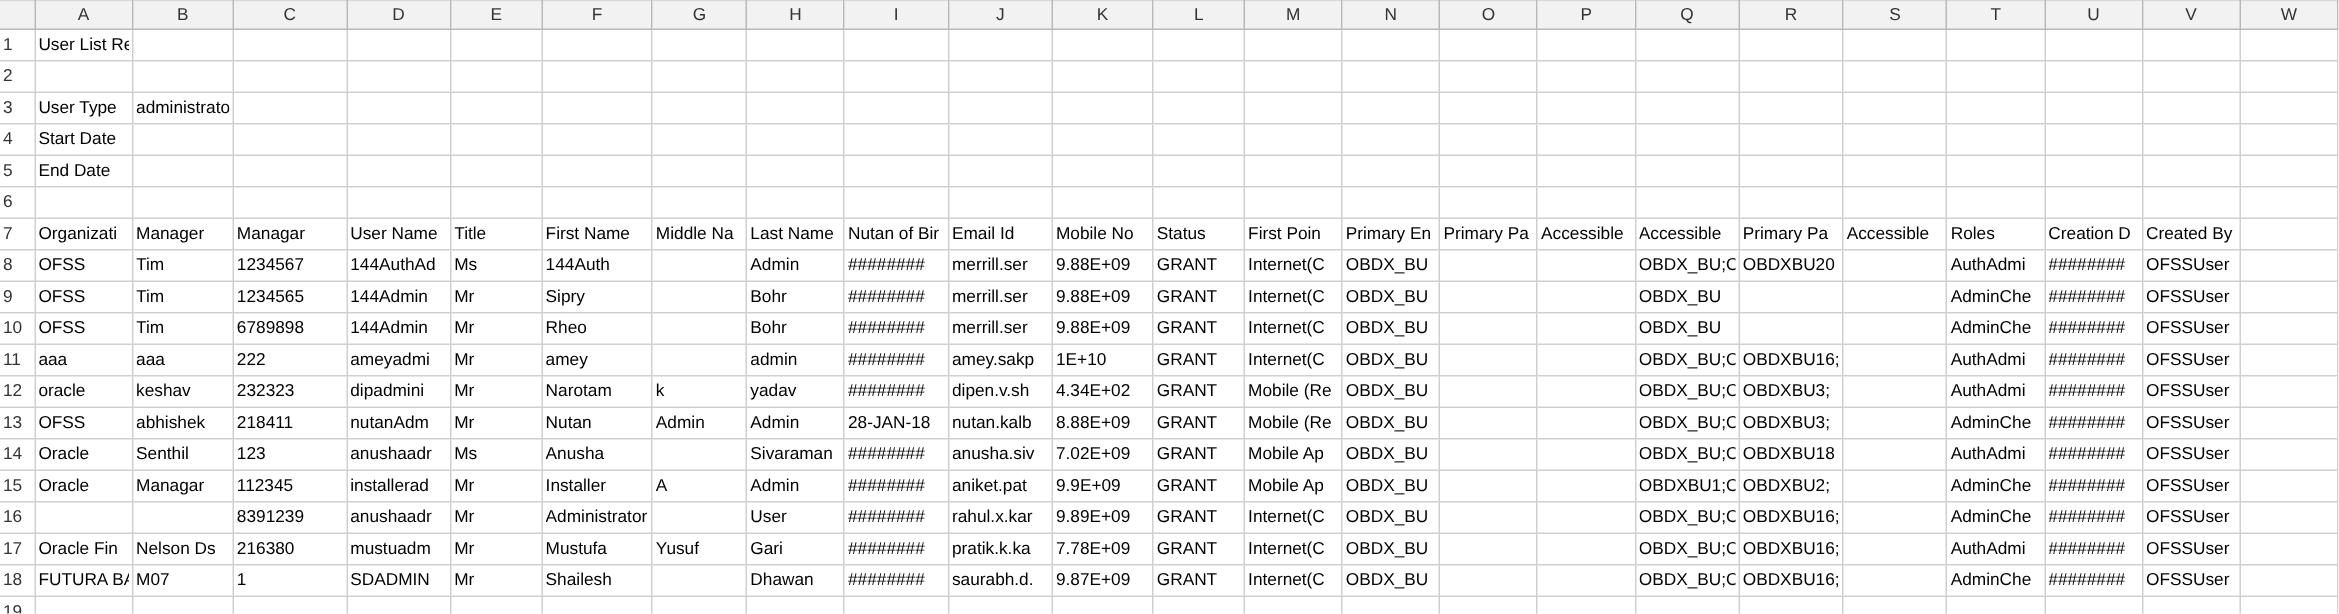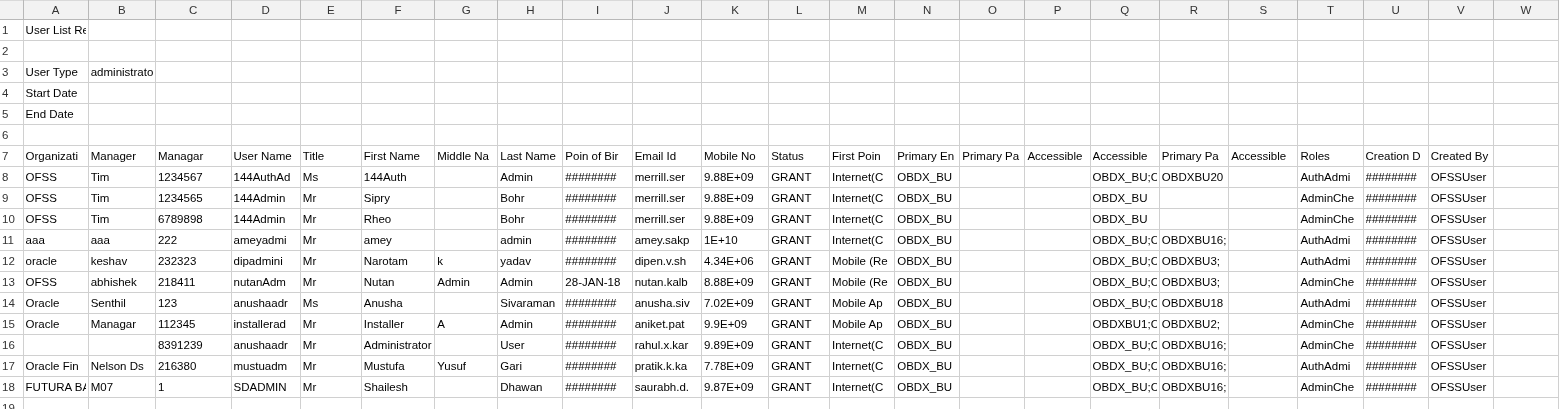--- a/index.html
+++ b/index.html
@@ -584,21 +584,21 @@
           <td class="cell txt">
             <span class="clip">First Name</span>
           </td>
           <td class="cell txt">
             <span class="clip">Middle Na</span>
           </td>
           <td class="cell txt">
             <span class="clip">Last Name</span>
           </td>
           <td class="cell txt">
-            <span class="clip">Poin of Bir</span>
+            <span class="clip">Nutan of Bir</span>
           </td>
           <td class="cell txt">
             <span class="clip">Email Id</span>
           </td>
           <td class="cell txt">
             <span class="clip">Mobile No</span>
           </td>
           <td class="cell txt">
             <span class="clip">Status</span>
           </td>
@@ -950,21 +950,21 @@
           <td class="cell txt">
             <span class="clip">yadav</span>
           </td>
           <td class="cell txt">
             <span class="clip">########</span>
           </td>
           <td class="cell txt">
             <span class="clip">dipen.v.sh</span>
           </td>
           <td class="cell num">
-            <span class="clip">4.34E+06</span>
+            <span class="clip">4.34E+02</span>
           </td>
           <td class="cell txt">
             <span class="clip">GRANT</span>
           </td>
           <td class="cell txt">
             <span class="clip">Mobile (Re</span>
           </td>
           <td class="cell txt">
             <span class="clip">OBDX_BU</span>
           </td>

